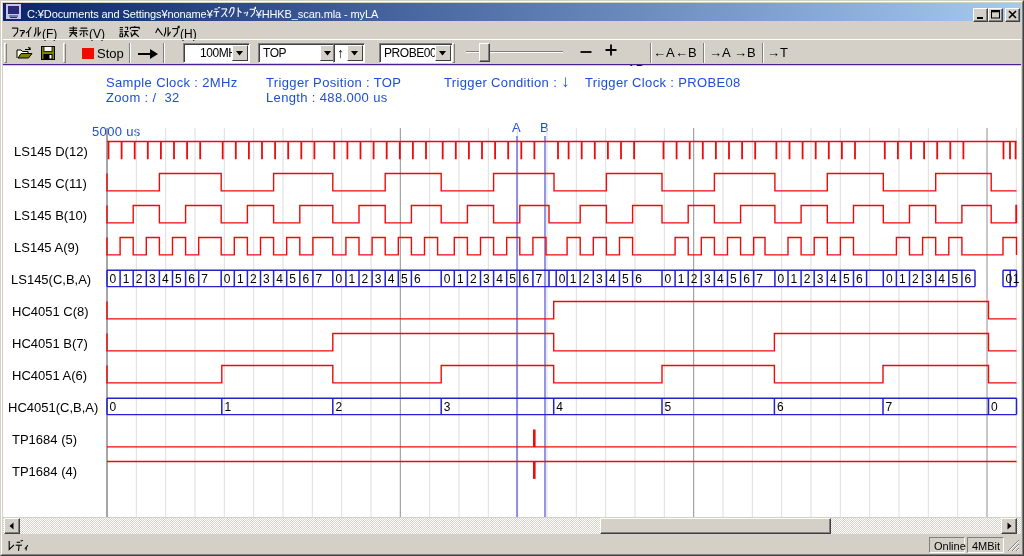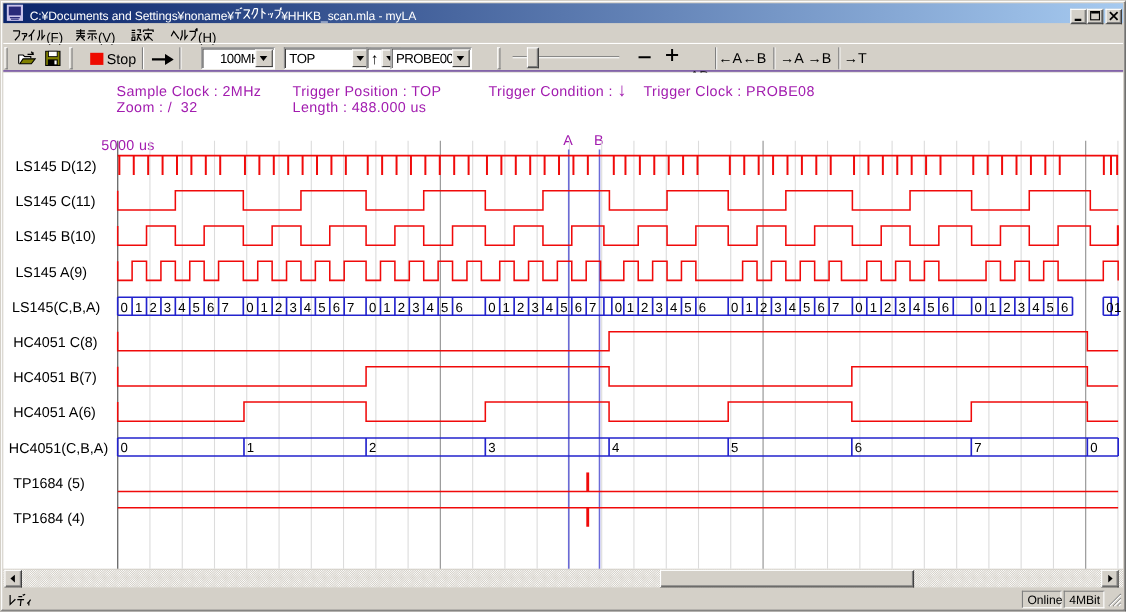--- a/index.html
+++ b/index.html
@@ -4,21 +4,21 @@
 body{width:1024px;height:556px;background:#d4d0c8;position:relative;overflow:hidden}
 .titlebar{position:absolute;left:3px;top:3px;width:1018px;height:18px;background:linear-gradient(90deg,#0a246a,#a6caf0);color:#fff;font-size:11px;letter-spacing:0px}
 .tbtn{position:absolute;top:5px;width:15px;height:14px;background:#d4d0c8;border:1px solid;border-color:#fff #404040 #404040 #fff;box-shadow:inset -1px -1px 0 #808080}
 .menubar{position:absolute;left:3px;top:22px;width:1018px;height:17px;font-size:12px}
 .toolbar{position:absolute;left:3px;top:39px;width:1018px;height:26px;border-top:1px solid #fff;border-bottom:1px solid #4c1d95}
 .tsep{position:absolute;top:3px;height:20px;width:2px;border-left:1px solid #808080;border-right:1px solid #fff}
 .grip{position:absolute;top:3px;height:20px;width:3px;border:1px solid;border-color:#fff #808080 #808080 #fff}
 .combo{position:absolute;top:3px;height:20px;background:#fff;border:1px solid;border-color:#808080 #fff #fff #808080;box-shadow:inset 1px 1px 0 #404040;font-size:12px;display:flex;align-items:center}
 .cbtn{position:absolute;right:1px;top:1px;bottom:1px;width:16px;background:#d4d0c8;border:1px solid;border-color:#fff #404040 #404040 #fff;display:flex;align-items:center;justify-content:center}
 .client{position:absolute;left:3px;top:66px;width:1018px;height:451px;background:#fff}
-.info{position:absolute;font-size:13px;color:#a21caf;white-space:nowrap;letter-spacing:0.35px}
+.info{position:absolute;font-size:13px;color:#1d4ed8;white-space:nowrap;letter-spacing:0.35px}
 .sb{position:absolute;left:3px;top:518px;width:1018px;height:16px;background:#d4d0c8;background-image:linear-gradient(45deg,#fff 25%,transparent 25%,transparent 75%,#fff 75%),linear-gradient(45deg,#fff 25%,transparent 25%,transparent 75%,#fff 75%);background-size:2px 2px;background-position:0 0,1px 1px}
 .sbtn{position:absolute;top:0;width:16px;height:16px;background:#d4d0c8;border:1px solid;border-color:#fff #404040 #404040 #fff;box-shadow:inset -1px -1px 0 #808080;display:flex;align-items:center;justify-content:center}
 .status{position:absolute;left:3px;top:536px;width:1018px;height:18px;background:#d4d0c8;font-size:11px}
 .spanel{position:absolute;top:1px;height:16px;border:1px solid;border-color:#808080 #fff #fff #808080;font-size:11px;padding:2px 4px 0 4px}
 </style></head><body>
 <div style="position:absolute;inset:0;border:1px solid #d4d0c8;border-right-color:#404040;border-bottom-color:#404040"></div>
 <div style="position:absolute;left:1px;top:1px;right:1px;bottom:1px;border:1px solid #fff;border-right-color:#808080;border-bottom-color:#808080"></div>
 
 <div class="titlebar">
  <svg width="15" height="15" style="position:absolute;left:3px;top:1px">
@@ -151,21 +151,21 @@
       </div>
     </div>
  <div class="combo" style="left:330px;width:32px">
       <span style="padding-left:3px;letter-spacing:-0.45px"><b style="font-weight:400;font-size:14px">↑</b></span>
       <div class="cbtn">
         <svg width="8" height="5">
           <path d="M0,0 h7 l-3.5,4.5 z" fill="#000"></path>
         </svg>
       </div>
     </div>
- <div class="combo" style="left:352px;width:74px">
+ <div class="combo" style="left:376px;width:74px">
       <span style="padding-left:4px;letter-spacing:-0.45px">PROBE00</span>
       <div class="cbtn">
         <svg width="8" height="5">
           <path d="M0,0 h7 l-3.5,4.5 z" fill="#000"></path>
         </svg>
       </div>
     </div>
  <div class="grip" style="left:449px"></div>
  <div style="position:absolute;left:463px;top:11px;width:97px;height:2px;border-top:1px solid #808080;border-bottom:1px solid #fff"></div>
  <div style="position:absolute;left:476px;top:3px;width:11px;height:19px;background:#d4d0c8;border:1px solid;border-color:#fff #404040 #404040 #fff;box-shadow:inset -1px -1px 0 #808080"></div>

